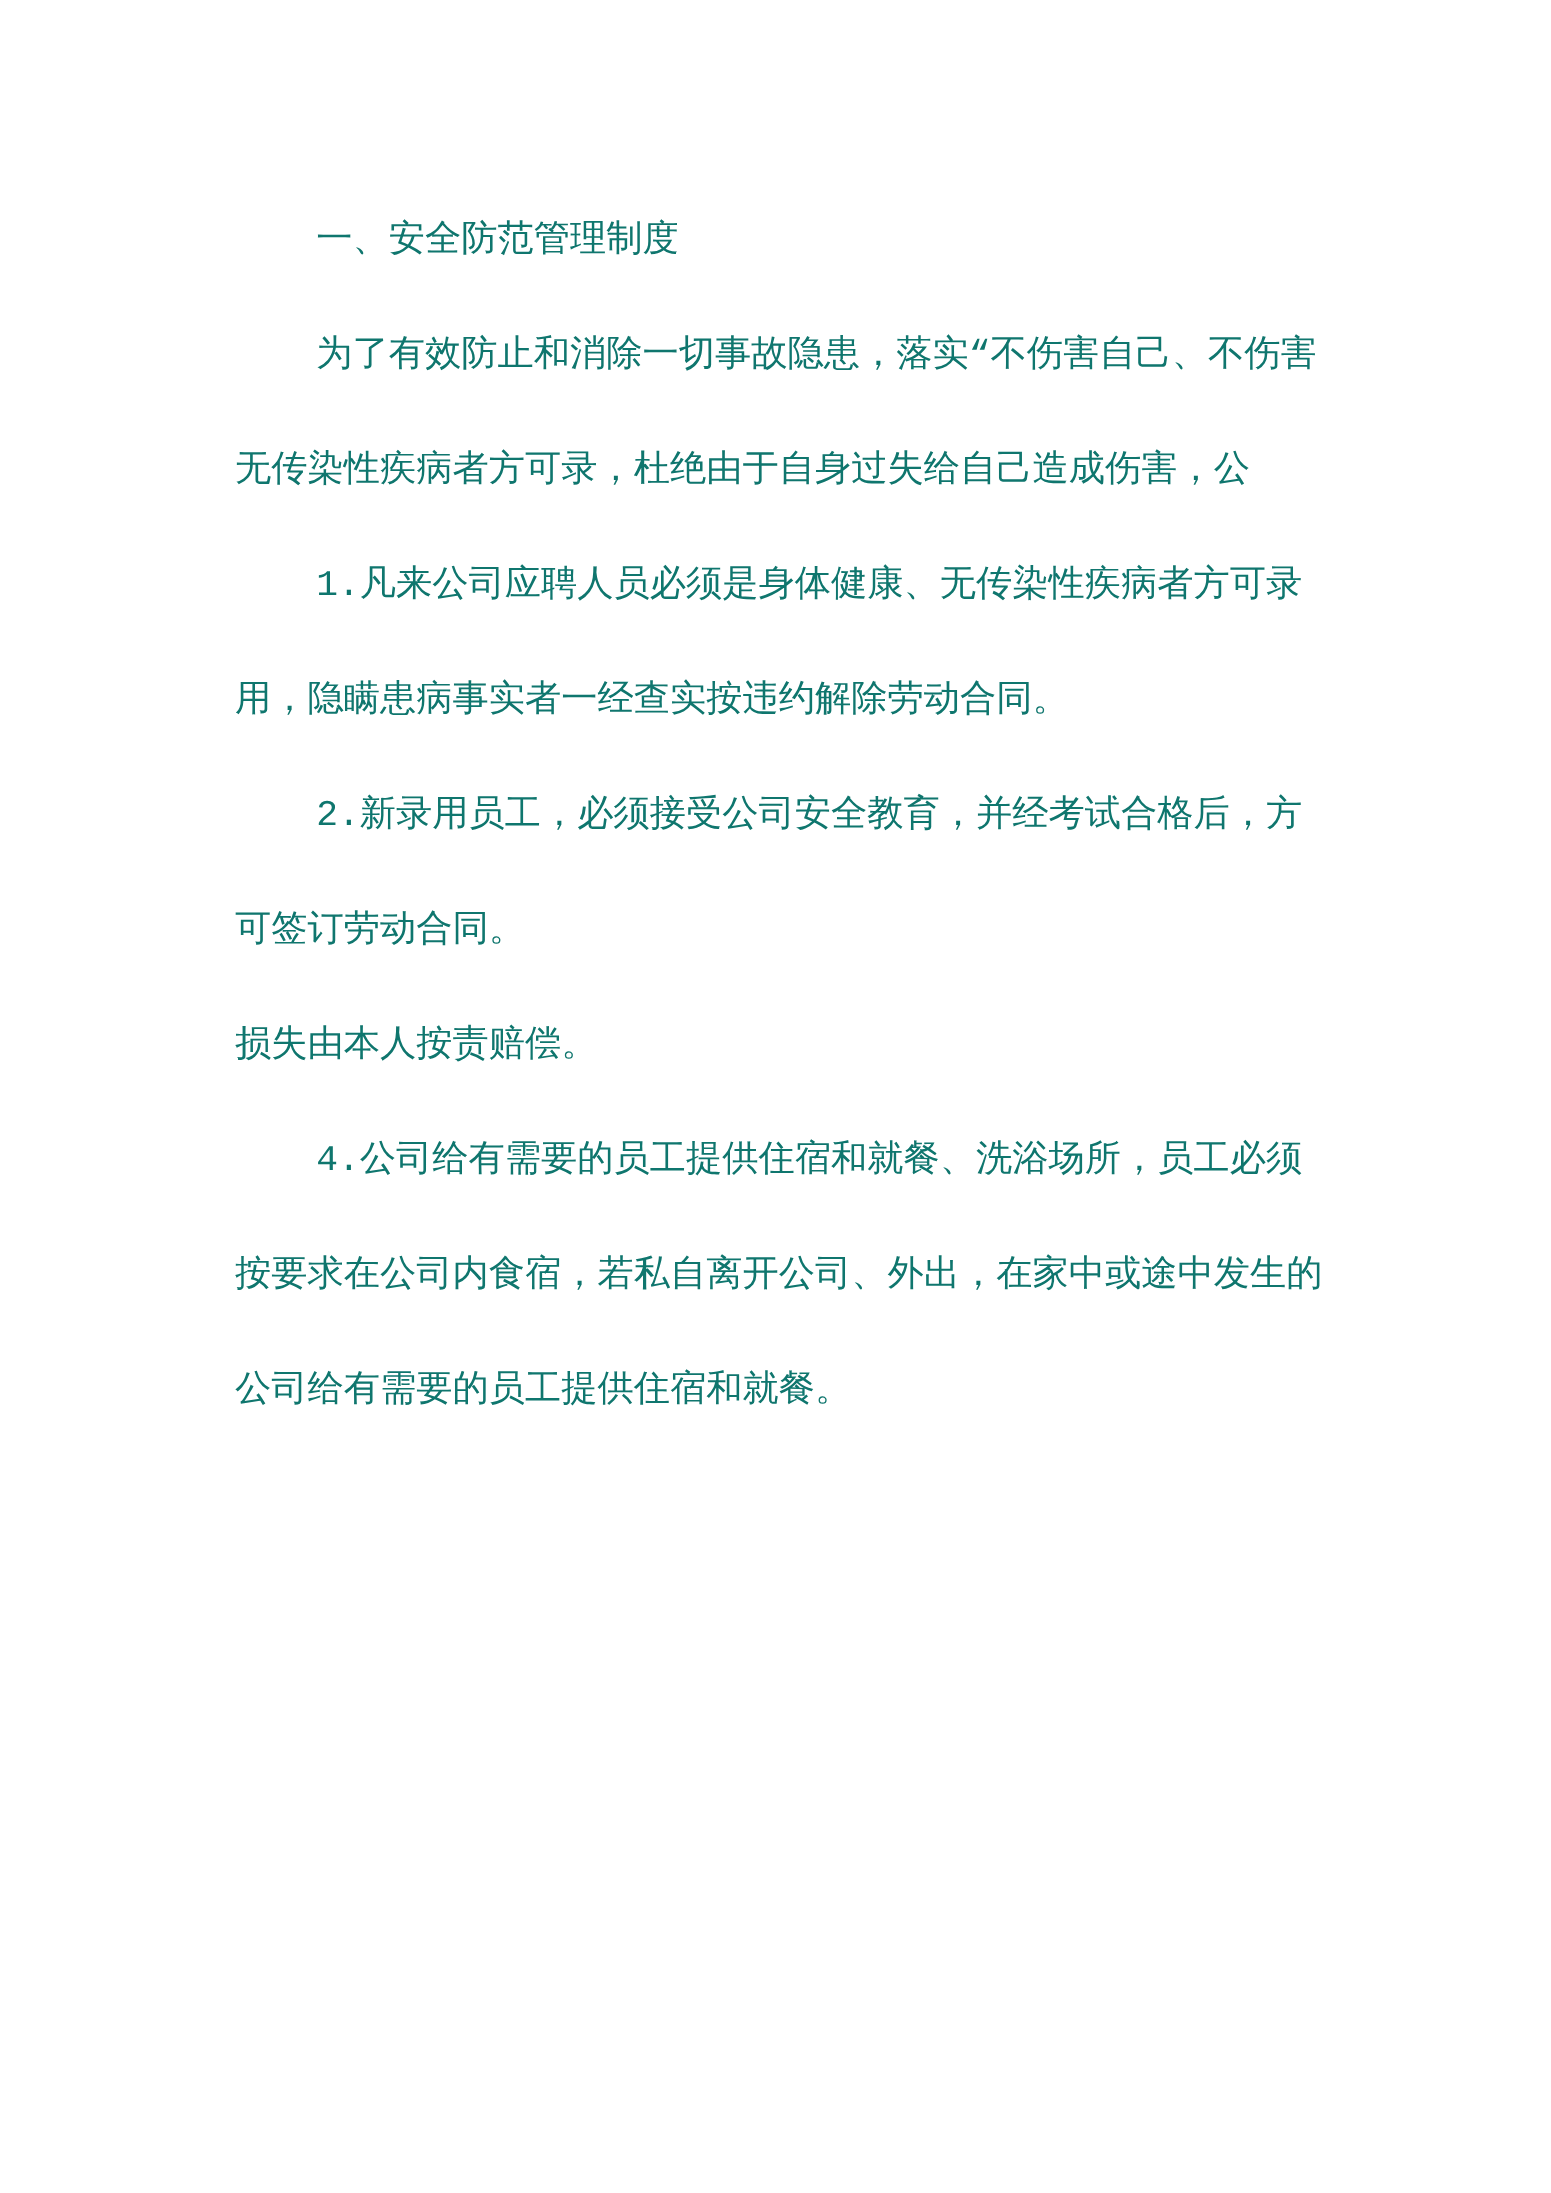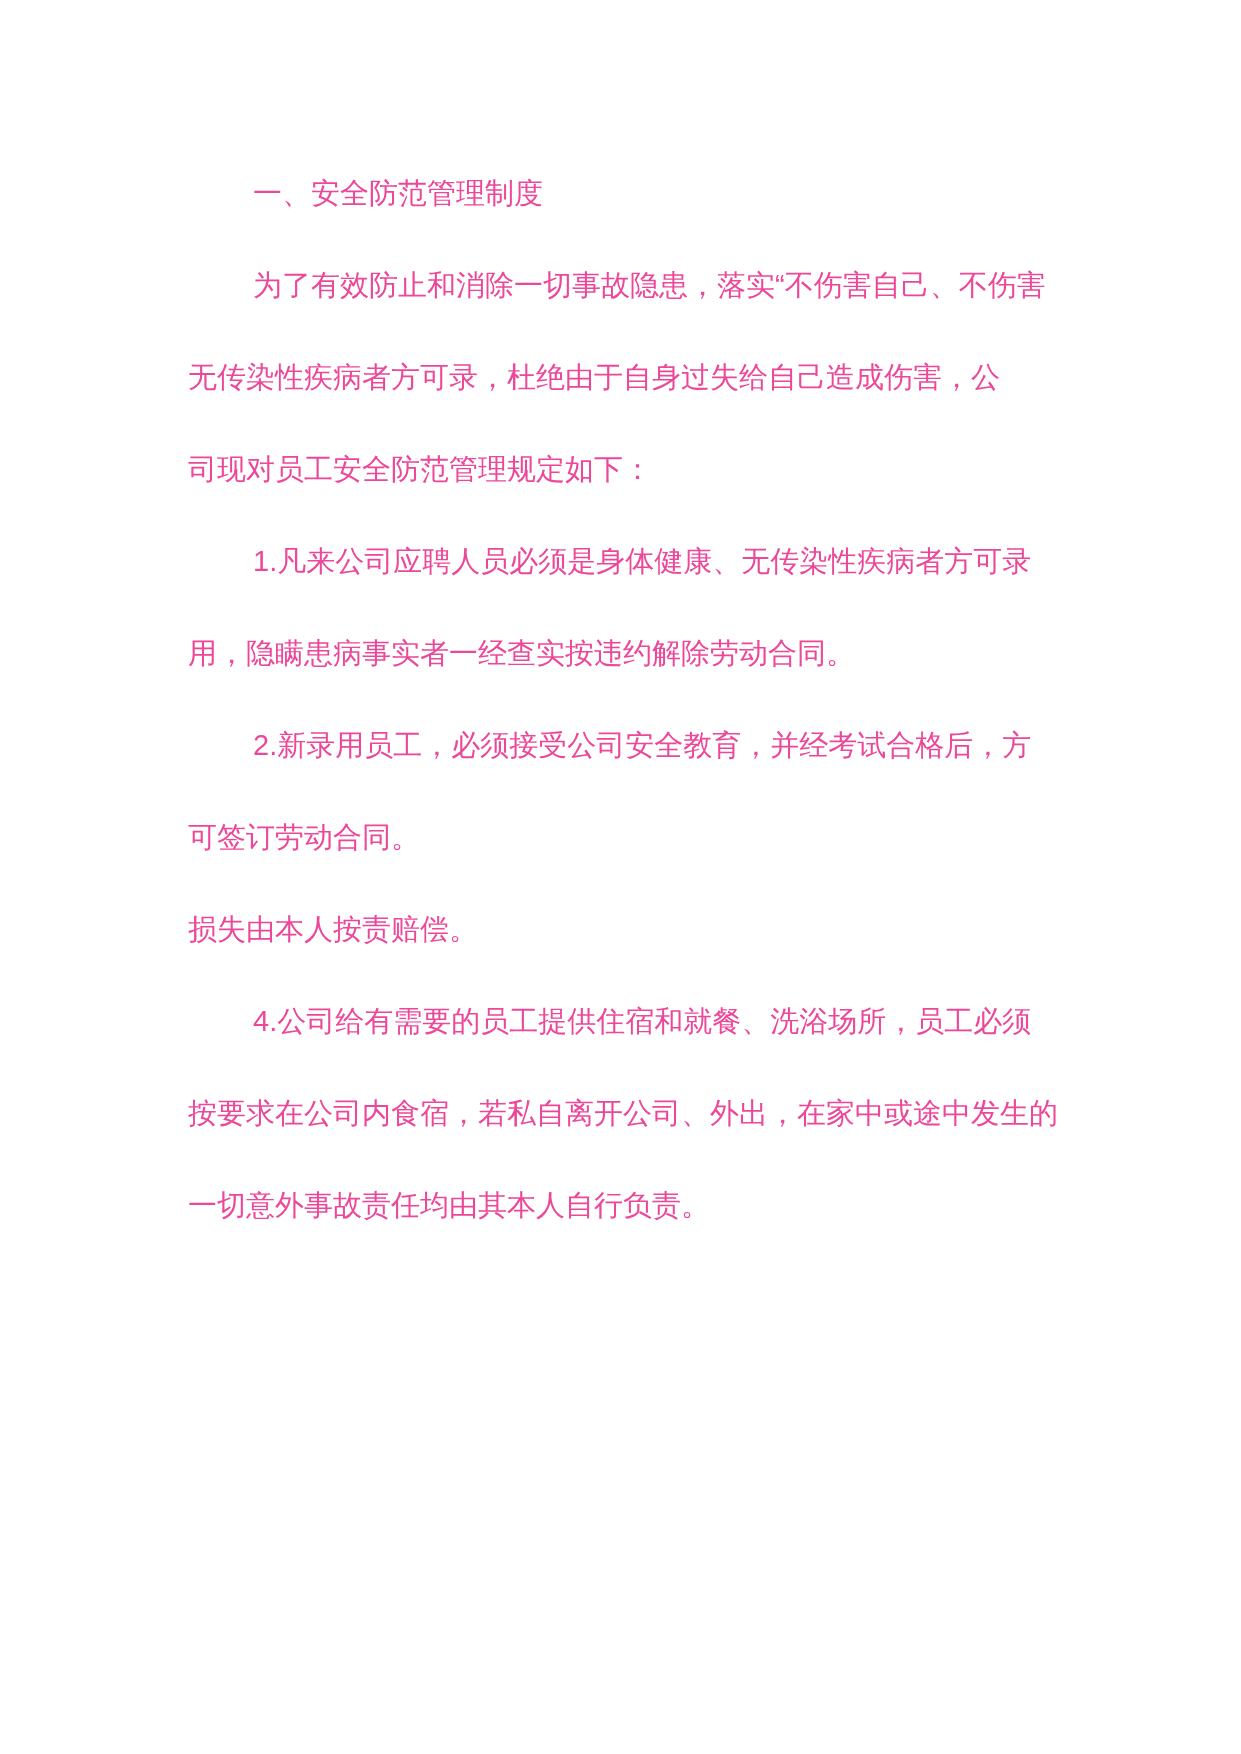--- a/index.html
+++ b/index.html
@@ -31,28 +31,27 @@
     letter-spacing: 0;
     font-weight: 400;
   }
   .indent {
     padding-left: 65px;
   }
 </style>
 </head>
 <body>
 
-<div class="page" style="background: rgb(255, 255, 255); color: #ec4899;">
+<div class="page" style="background: rgb(255, 255, 255); color: #0f766e; font-family: Liberation Mono, monospace;">
   <div class="content">
     <div class="line indent">一、安全防范管理制度</div>
     <div class="line indent">为了有效防止和消除一切事故隐患，落实“不伤害自己、不伤害</div>
     <div class="line">无传染性疾病者方可录，杜绝由于自身过失给自己造成伤害，公</div>
-    <div class="line">司现对员工安全防范管理规定如下：</div>
     <div class="line indent">1.凡来公司应聘人员必须是身体健康、无传染性疾病者方可录</div>
     <div class="line">用，隐瞒患病事实者一经查实按违约解除劳动合同。</div>
     <div class="line indent">2.新录用员工，必须接受公司安全教育，并经考试合格后，方</div>
     <div class="line">可签订劳动合同。</div>
     <div class="line">损失由本人按责赔偿。</div>
     <div class="line indent">4.公司给有需要的员工提供住宿和就餐、洗浴场所，员工必须</div>
     <div class="line">按要求在公司内食宿，若私自离开公司、外出，在家中或途中发生的</div>
-    <div class="line">一切意外事故责任均由其本人自行负责。</div>
+    <div class="line">公司给有需要的员工提供住宿和就餐。</div>
   </div>
 </div>
 
 </body></html>

